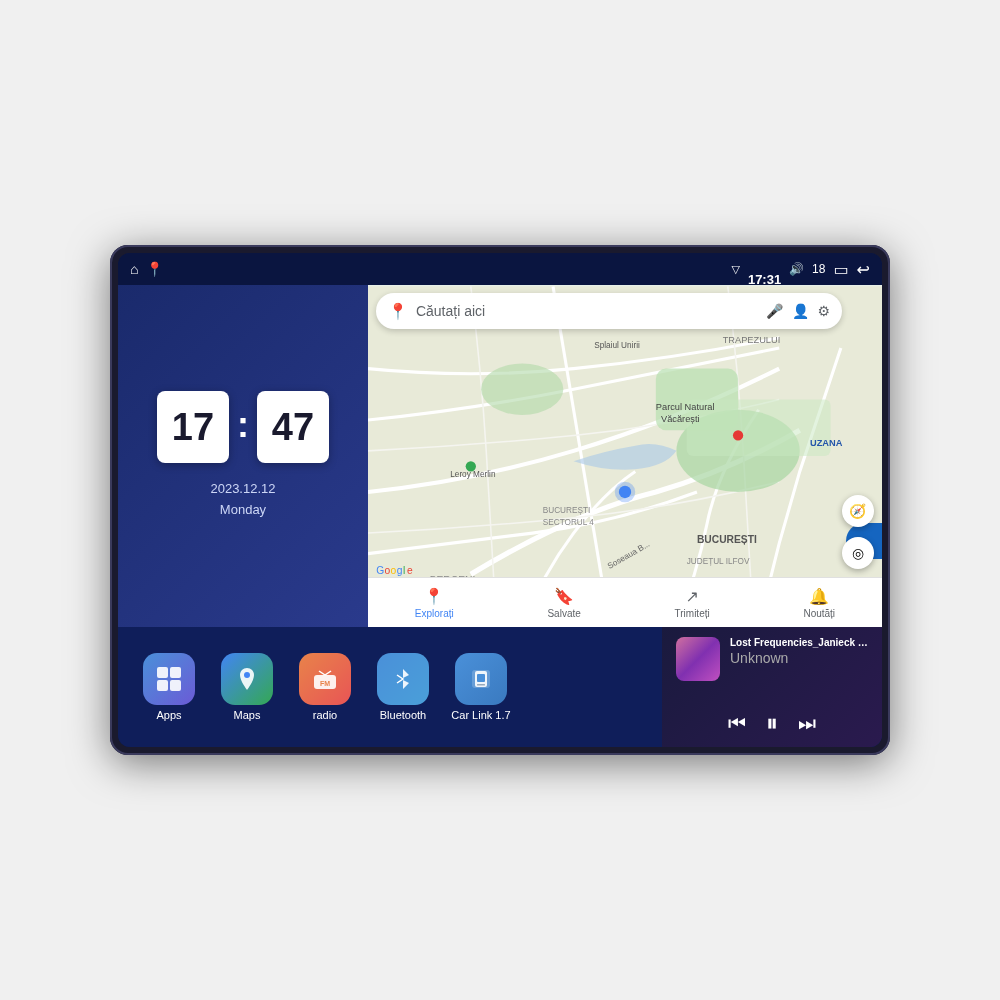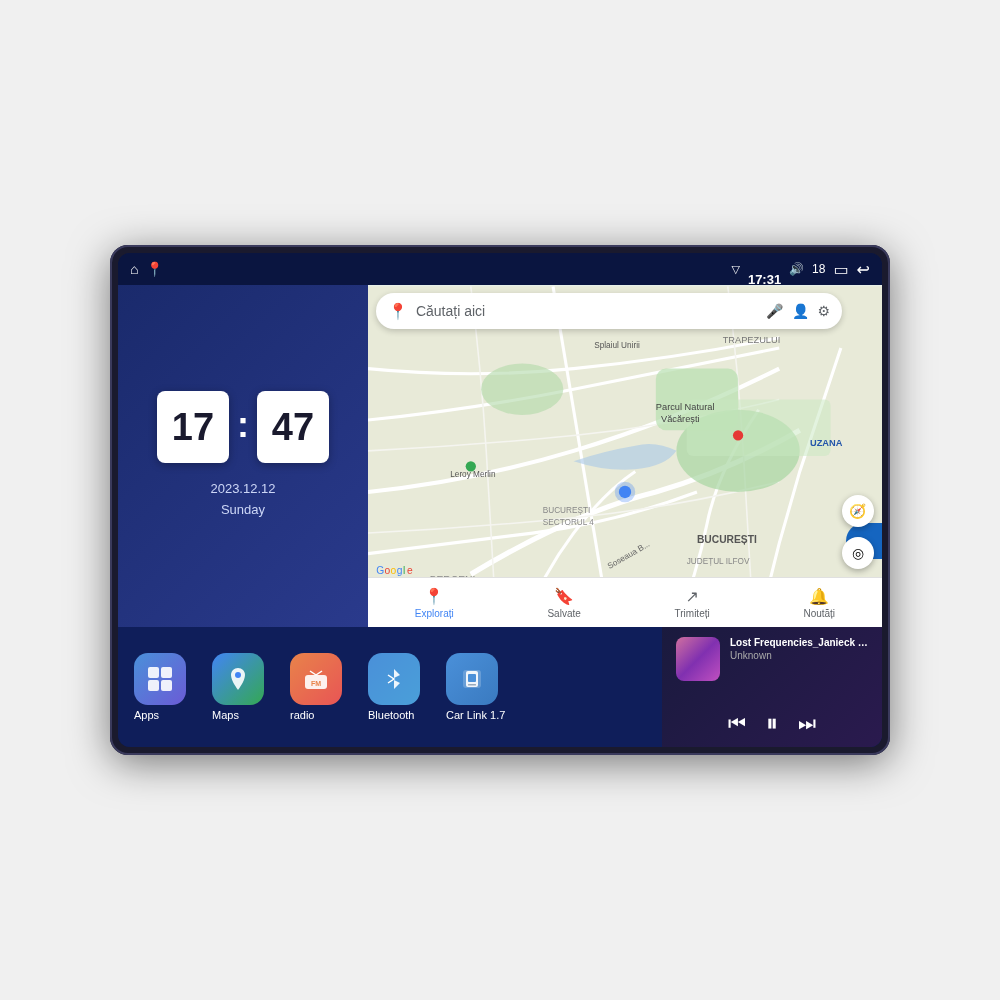--- a/index.html
+++ b/index.html
@@ -217,21 +217,21 @@
       display: flex;
       align-items: center;
       justify-content: flex-start;
       padding: 8px 16px;
       gap: 8px;
     }
 
     .app-item {
       display: flex;
       flex-direction: column;
-      align-items: flex-start;
+      align-items: center;
       gap: 4px;
       cursor: pointer;
       min-width: 70px;
     }
 
     .app-icon {
       width: 52px;
       height: 52px;
       border-radius: 14px;
       display: flex;
@@ -296,21 +296,21 @@
       color: white;
       font-size: 10px;
       font-weight: bold;
       white-space: nowrap;
       overflow: hidden;
       text-overflow: ellipsis;
     }
 
     .music-artist {
       color: #aaa;
-      font-size: 10px;
+      font-size: 14px;
       margin-top: 2px;
     }
 
     .music-controls {
       display: flex;
       align-items: center;
       justify-content: center;
       gap: 20px;
       margin-top: 8px;
     }
@@ -385,21 +385,21 @@
       <div class="top-section">
 
         <div class="clock-panel">
           <div class="clock-display">
             <div class="clock-block">17</div>
             <div class="clock-separator">:</div>
             <div class="clock-block">47</div>
           </div>
           <div class="clock-date">
             <span>2023.12.12</span><br>
-            <span>Sunday</span>
+            <span>Monday</span>
           </div>
         </div>
 
         <div class="map-panel">
 
           
           <div class="map-search-bar">
             <span class="map-pin-icon">📍</span>
             <span class="map-search-text">Căutați aici</span>
             <span class="map-mic-icon">🎤</span>

